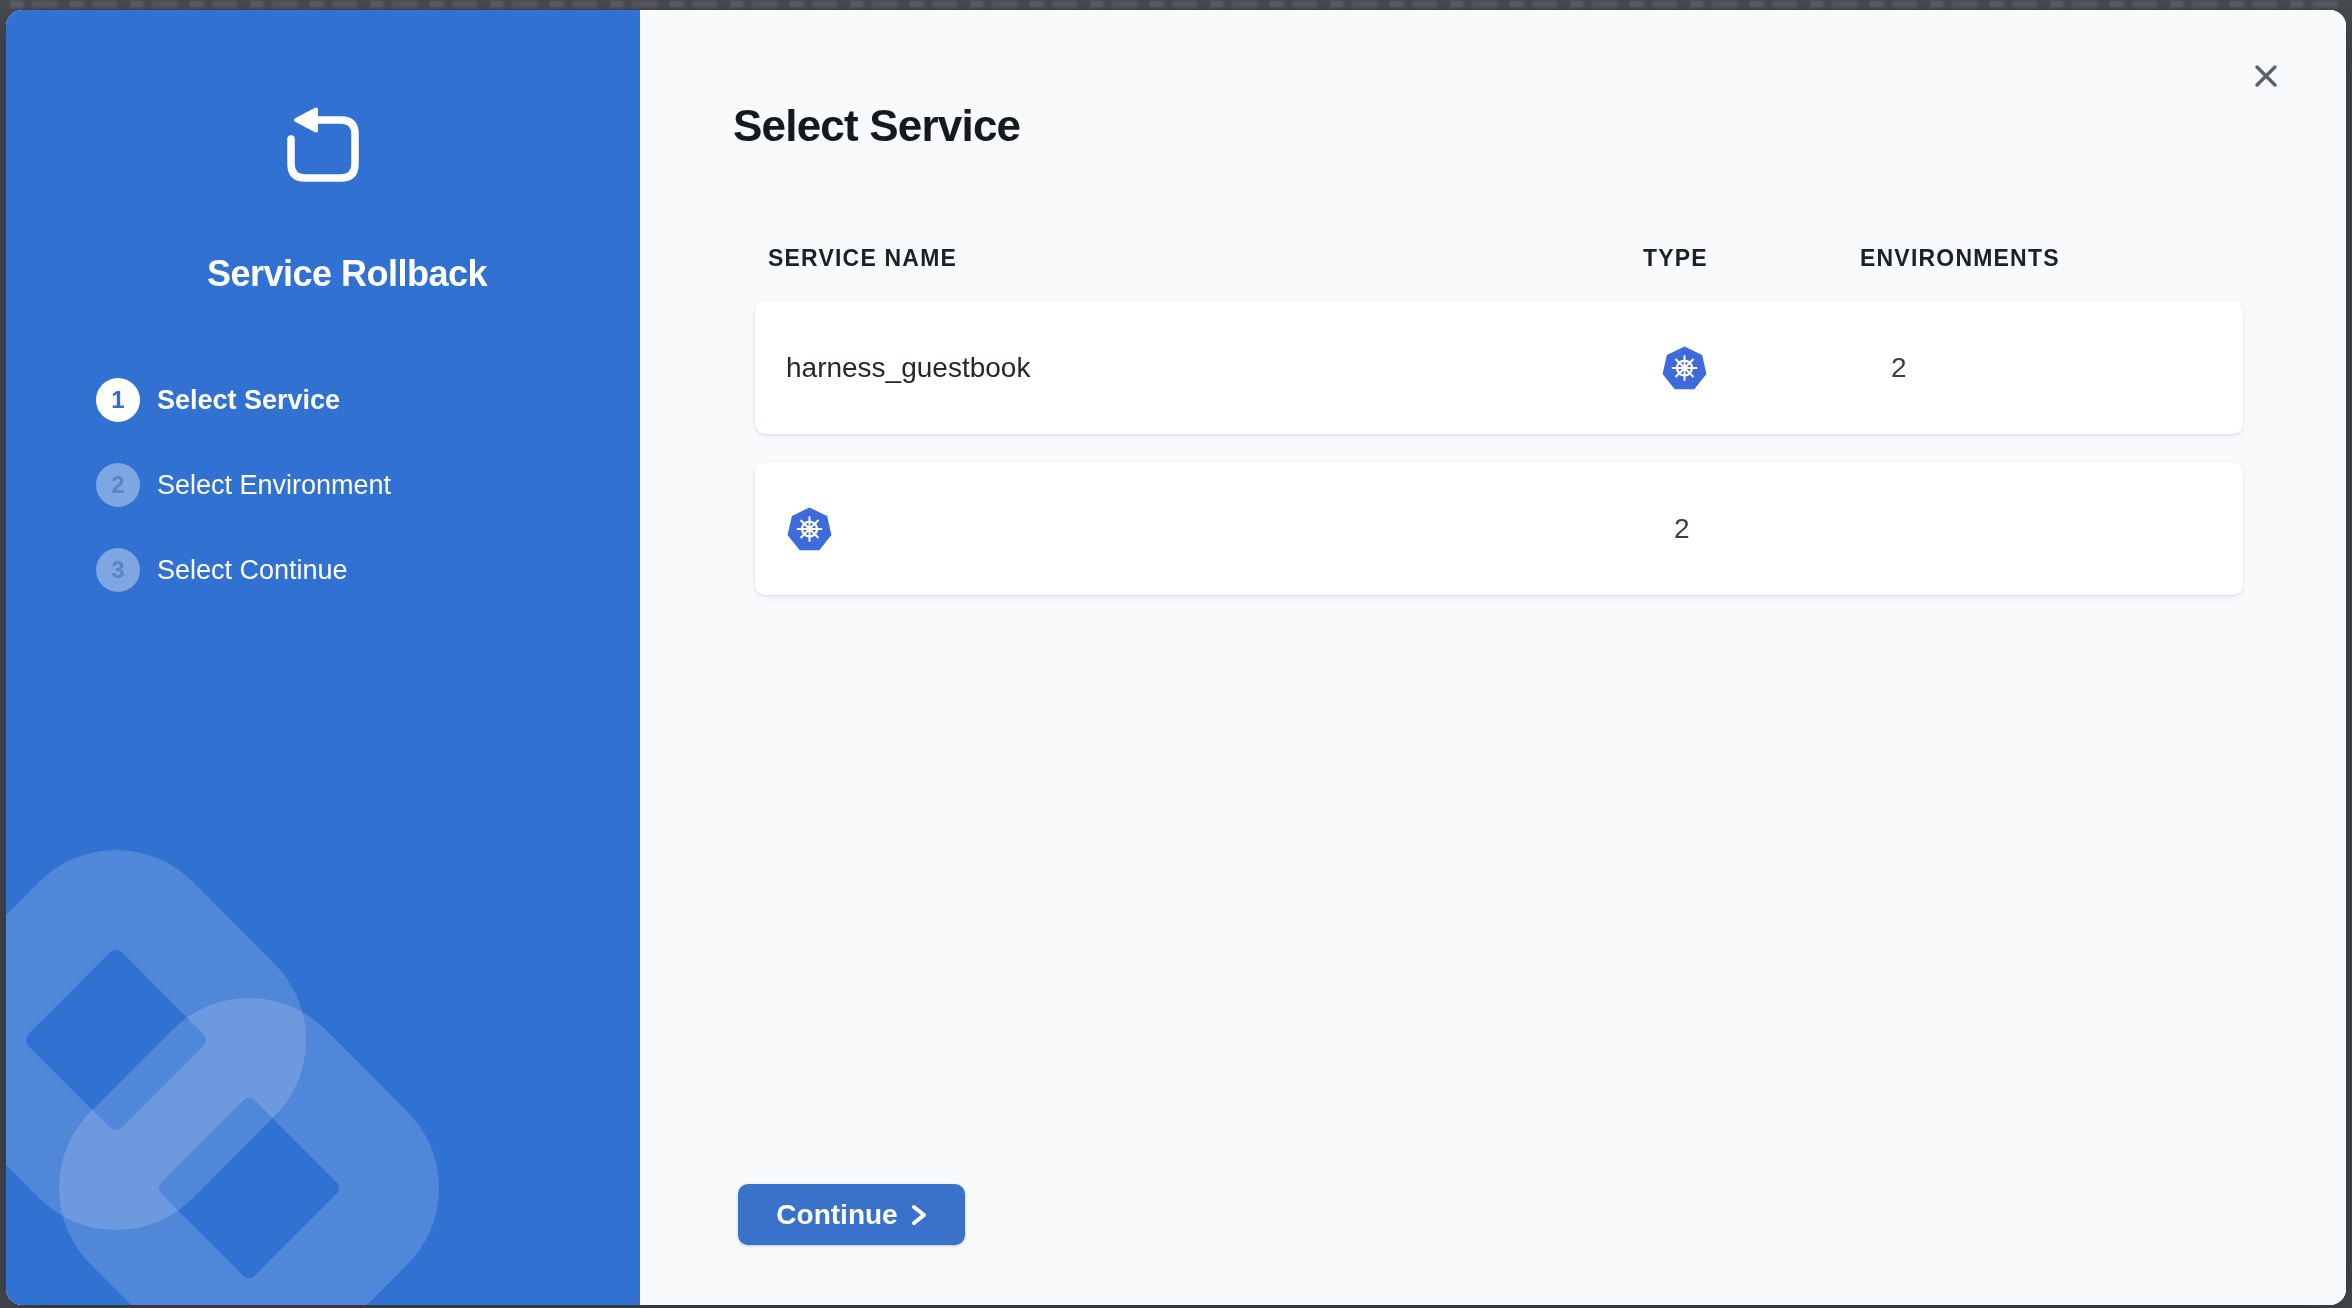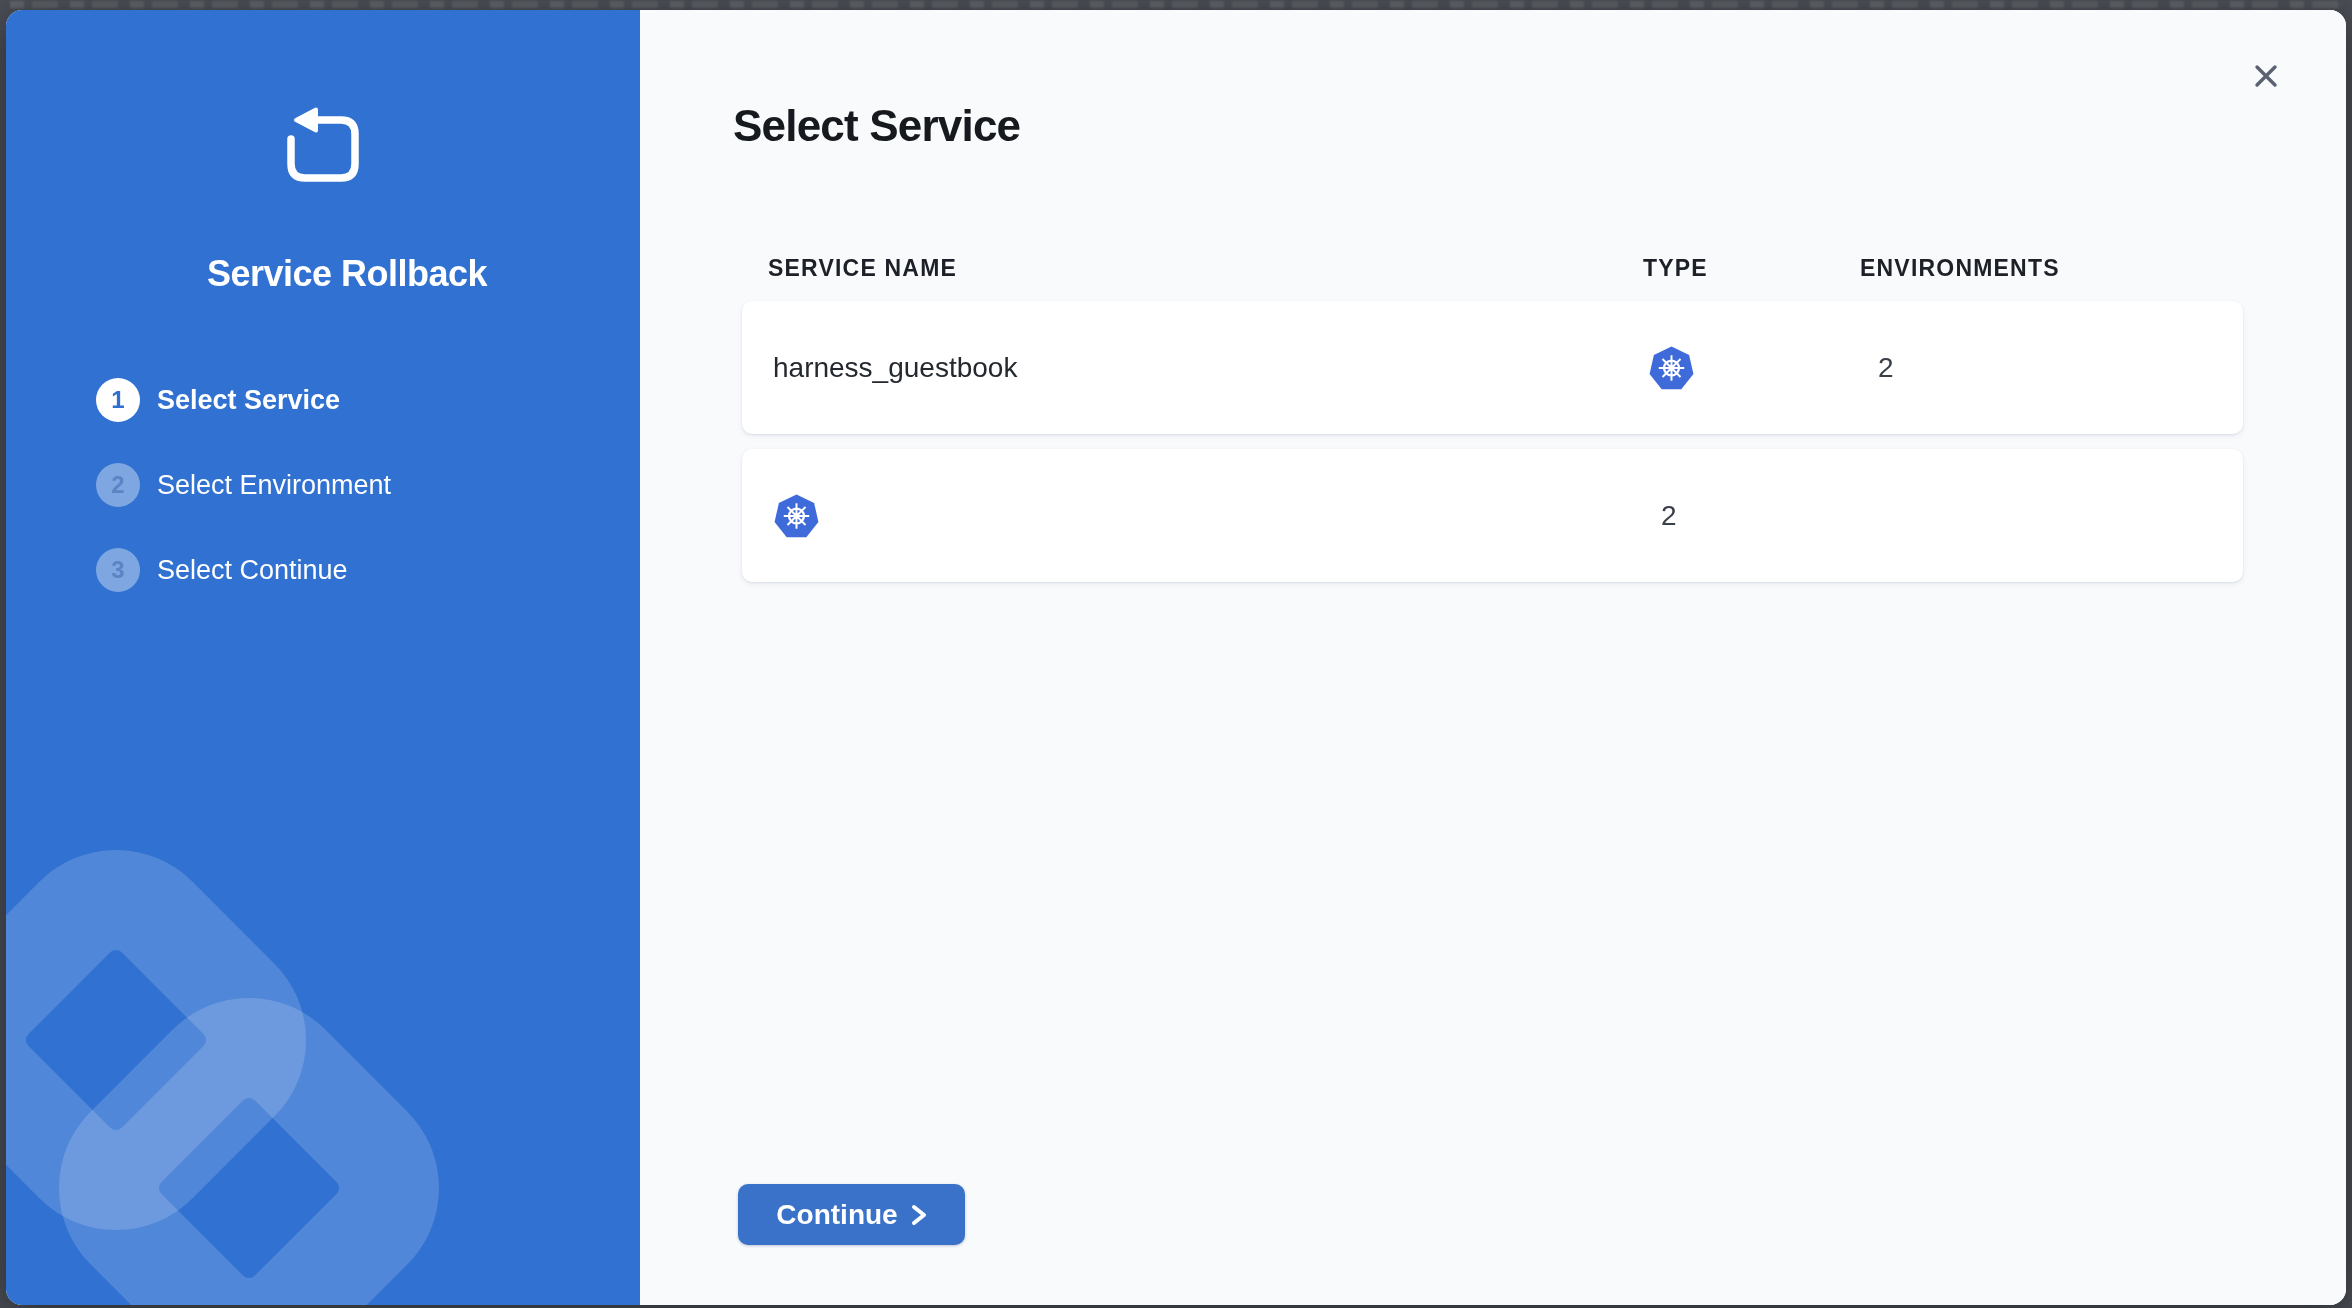--- a/index.html
+++ b/index.html
@@ -57,23 +57,23 @@
     position:absolute;top:44px;right:58px;width:44px;height:44px;
     display:flex;align-items:center;justify-content:center;cursor:pointer;
     background:transparent;border:none;padding:0;
   }
 
   .grid-row{
     display:grid;grid-template-columns:875px 217px 1fr;align-items:center;
   }
   .table-header{
     position:absolute;top:235px;left:97px;right:103px;padding-left:31px;
-    color:#1d2127;font-size:23px;font-weight:bold;letter-spacing:1.2px;margin-top:10px;
-  }
-  .cards{position:absolute;top:291px;left:102px;right:103px;display:flex;flex-direction:column;gap:15px;}
+    color:#1d2127;font-size:23px;font-weight:bold;letter-spacing:1.2px;
+  }
+  .cards{position:absolute;top:291px;left:115px;right:103px;display:flex;flex-direction:column;gap:28px;}
   .card{
     background:#ffffff;border-radius:10px;height:133px;padding-left:31px;cursor:pointer;
     box-shadow:0 1px 2px rgba(30,50,80,0.10), 0 2px 6px rgba(30,50,80,0.06);
   }
   .svc{display:flex;flex-direction:column;justify-content:center;gap:9px;}
   .svc-name{color:#24292f;font-size:28px;}
   .svc-id{color:#6b7582;font-size:22px;}
   .type-cell{display:flex;align-items:center;}
   .env-cell{padding-left:13px;color:#394049;font-size:28px;}
 

